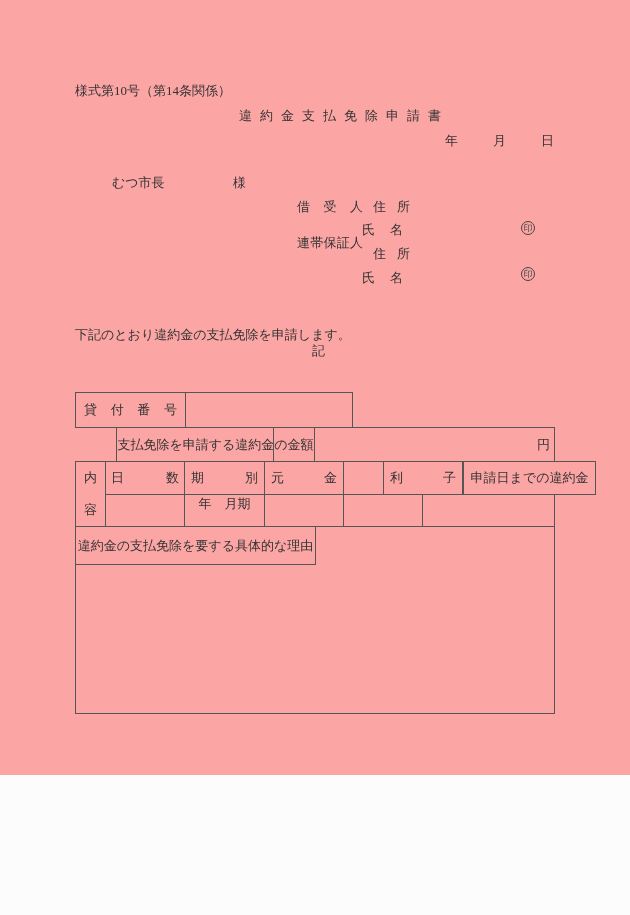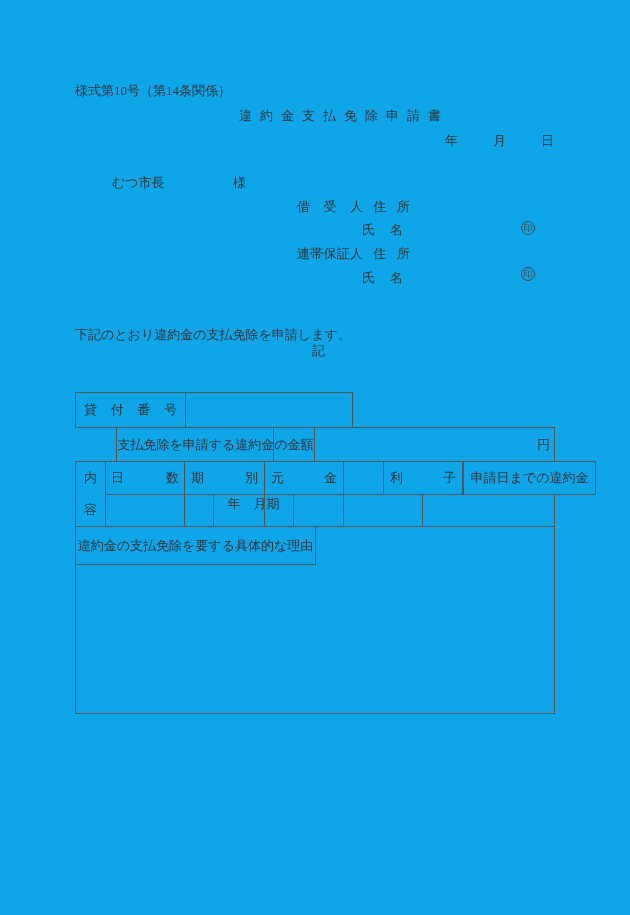--- a/index.html
+++ b/index.html
@@ -1,19 +1,19 @@
 <!DOCTYPE html>
 <html><head>
 <meta charset="utf-8">
 <style>
   * { margin:0; padding:0; box-sizing:border-box; }
   html,body { background:#fcfcfc; }
   .page {
-    position:relative; width:630px; height:915px; overflow:hidden;
-    background:#0ea5e9; color:#333;
+    position:relative; width:630px; height:775px; overflow:hidden;
+    background:#fca5a5; color:#333;
     font-family:"Liberation Serif","DejaVu Serif",serif;
     font-size:13px; line-height:1.15;padding-left:44px;
   }
   .abs { position:absolute; white-space:nowrap; }
   .jl { display:inline-block; text-align:justify; text-align-last:justify; }
   .title {
     position:absolute; left:239px; top:109px;
     letter-spacing:8px; white-space:nowrap;
   }
   .date-line {
@@ -33,21 +33,21 @@
   .cjl { text-align:justify; text-align-last:justify; }
   .cc  { text-align:center;margin-left:41px; }
   .lh36 { line-height:34px; }
   .lh35 { line-height:33px; }
   .lh34 { line-height:32px; }
   .naiyou {
     display:flex; flex-direction:column; justify-content:space-around;
     align-items:center; text-align:center;
   }
   .amount-cell { text-align:right; padding-right:4px; }
-  .period-prefill { text-align:center; padding-top:2px; line-height:1.1;margin-left:29px; }
+  .period-prefill { text-align:center; padding-top:2px; line-height:1.1; }
   .reason-label { line-height:37px; text-align:center; }
 </style>
 </head>
 <body>
 
 <div class="page">
 
   <div class="abs" style="left:75px; top:84px;">様式第10号（第14条関係）</div>
 
   <div class="title">違約金支払免除申請書</div>
@@ -61,21 +61,21 @@
   <span class="abs" style="left:112px; top:176px;">むつ市長</span>
   <span class="abs" style="left:233px; top:176px;">様</span>
 
   <div>
     <span class="abs jl" style="left:297px; top:200px; width:66px;">借受人</span>
     <span class="abs jl" style="left:373px; top:200px; width:37px;">住所</span>
 
     <span class="abs jl" style="left:362px; top:223px; width:41px;">氏名</span>
     <span class="seal" style="left:521px; top:221px;">印</span>
 
-    <span class="abs jl" style="left:297px; top:247px; width:66px;">連帯保証人</span>
+    <span class="abs jl" style="left:297px; top:236px; width:66px;">連帯保証人</span>
     <span class="abs jl" style="left:373px; top:247px; width:37px;">住所</span>
 
     <span class="abs jl" style="left:362px; top:271px; width:41px;">氏名</span>
     <span class="seal" style="left:521px; top:267px;">印</span>
   </div>
 
   <div class="abs" style="left:75px; top:328px;">下記のとおり違約金の支払免除を申請します。</div>
 
   <div class="abs" style="left:312px; top:344px;">記</div>
 

